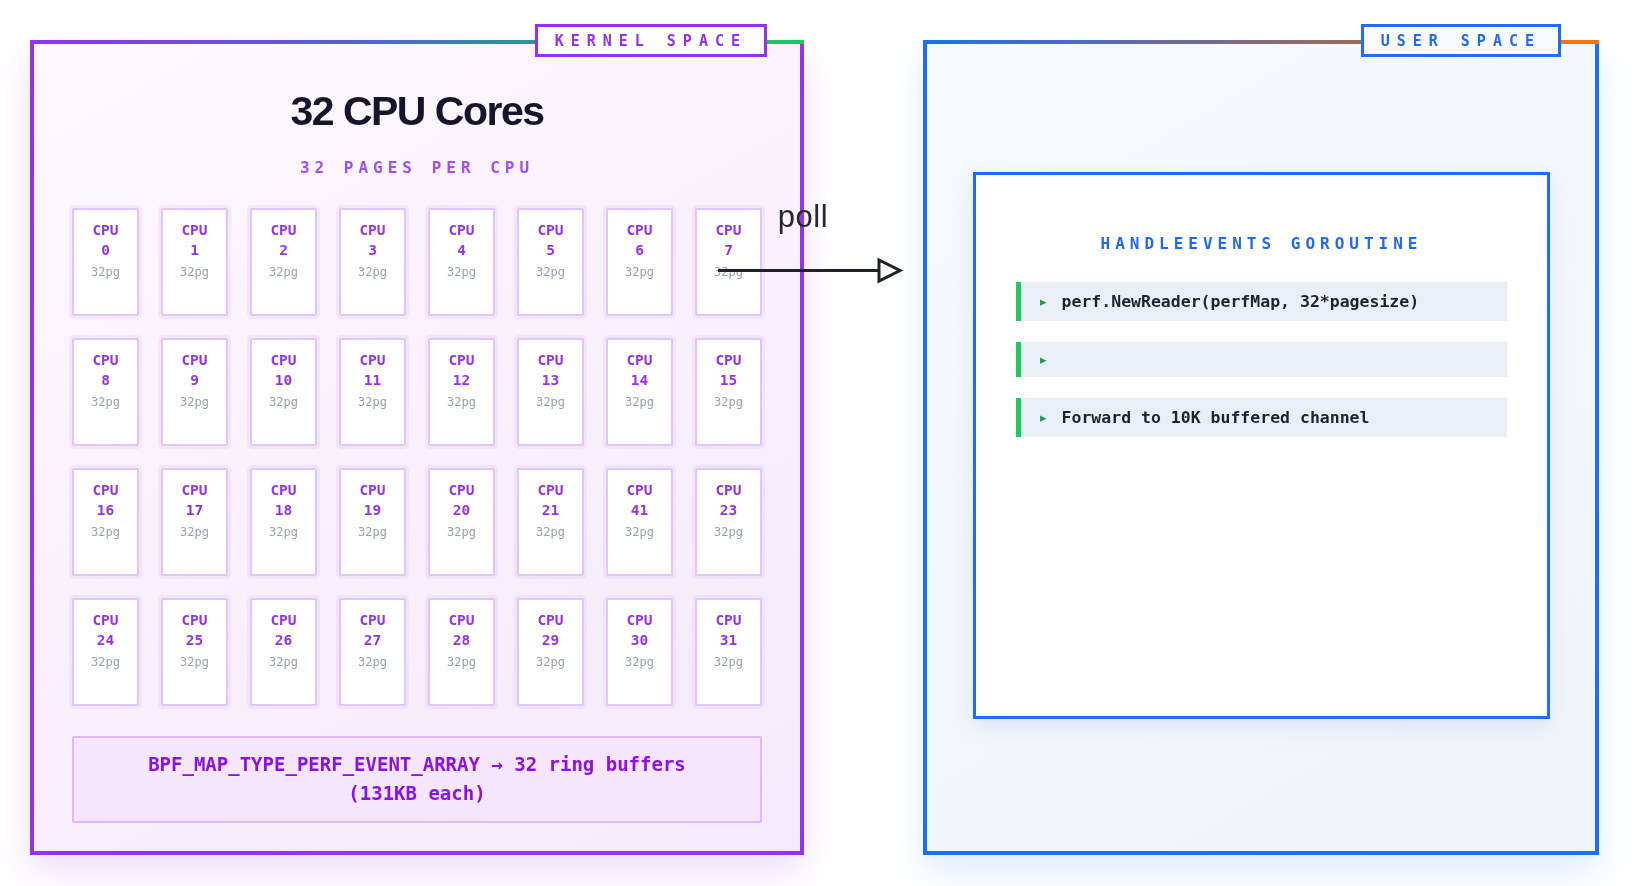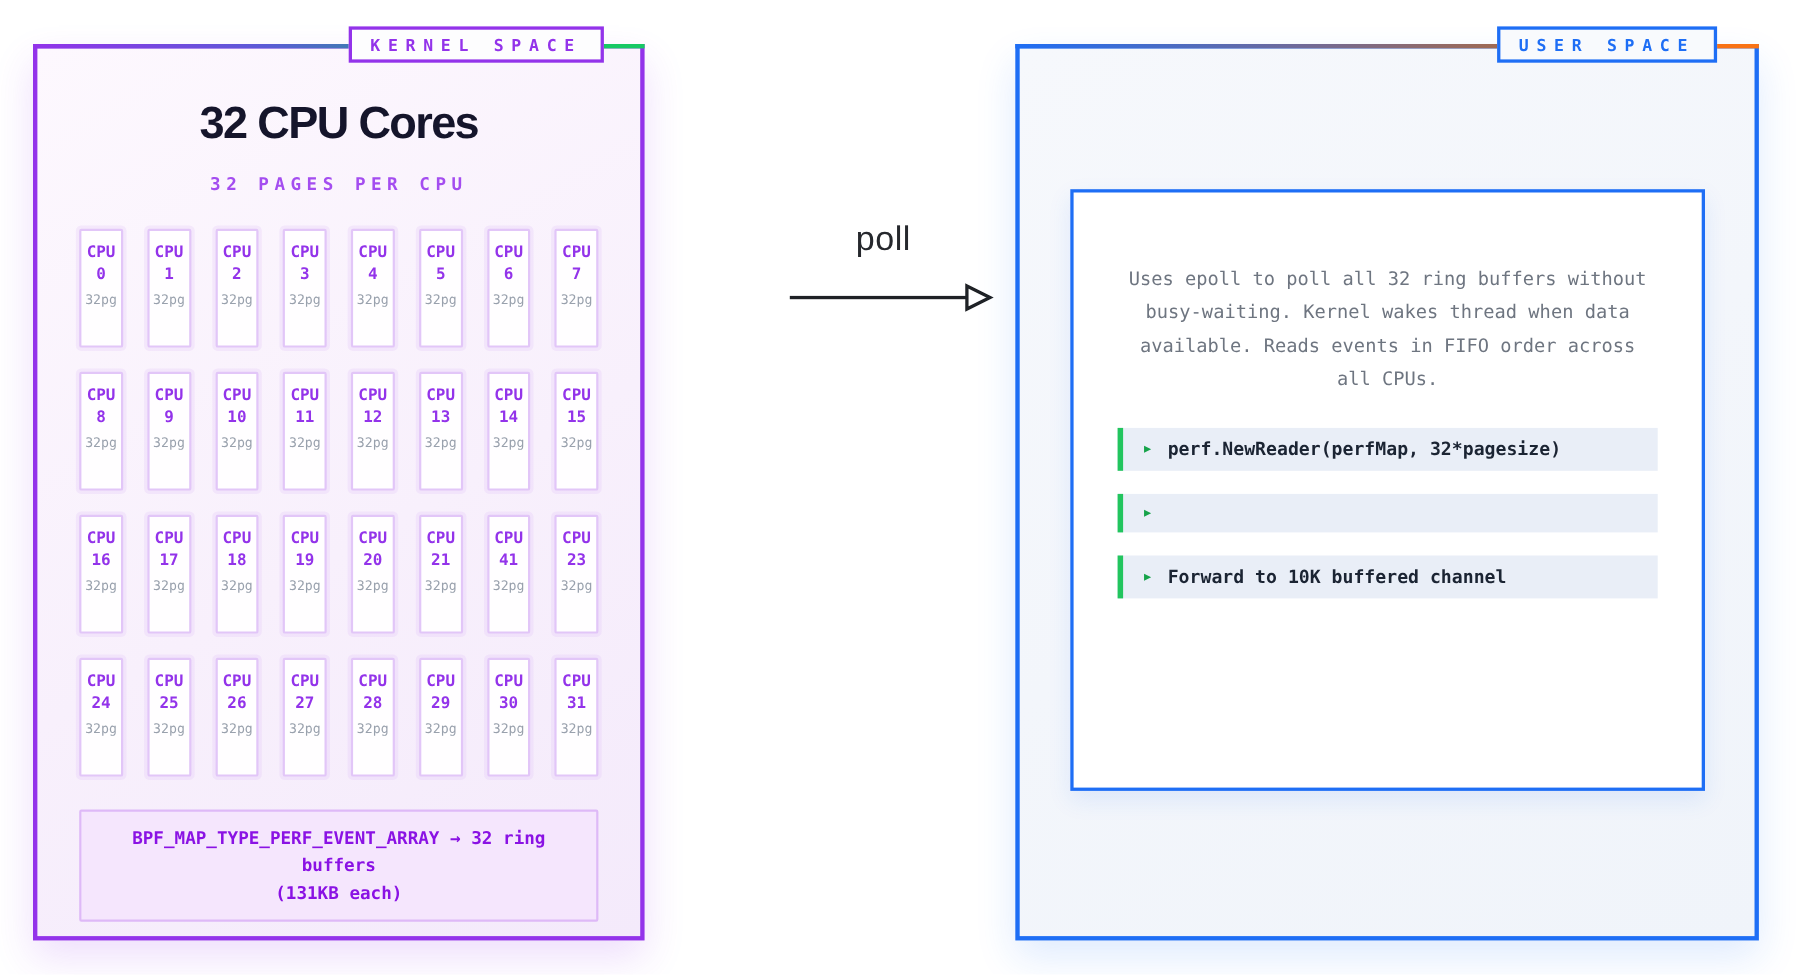--- a/index.html
+++ b/index.html
@@ -2,21 +2,21 @@
 <html><head>
 <meta charset="utf-8">
 <style>
   * { margin:0; padding:0; box-sizing:border-box; }
   html,body { width:1636px; height:886px; background:#ffffff; overflow:hidden;
               font-family:"Liberation Sans", sans-serif; }
   .stage { position:relative; width:1636px; height:886px; }
 
   
   .panel { position:absolute; top:40px; height:815px; border:4px solid; }
-  .panel-kernel { left:30px; width:556px; border-color:#9333ea;
+  .panel-kernel { left:30px; width:774px; border-color:#9333ea;
     background:linear-gradient(150deg,#fdf8fe 0%,#f8f0fc 55%,#f4eafb 100%);
     box-shadow:0 16px 34px rgba(147,51,234,.16); }
   .panel-user { left:923px; width:676px; border-color:#1e6ef5;
     background:linear-gradient(150deg,#f6f8fc 0%,#f0f4fa 100%);
     box-shadow:0 16px 34px rgba(30,110,245,.14); }
   .top-grad { position:absolute; top:-4px; left:-4px; right:-4px; height:4px; }
   .panel-kernel .top-grad { background:linear-gradient(90deg,#9333ea 0%,#5b5bd6 38%,#2f8f9e 62%,#17c964 88%,#17c964 100%); }
   .panel-user .top-grad { background:linear-gradient(90deg,#1e6ef5 0%,#6f6a9a 38%,#a56a4b 68%,#f97316 90%,#f97316 100%); }
 
   
@@ -36,21 +36,21 @@
     gap:22px; }
   .cpu-card { height:108px; background:#fffeff; border:2px solid #e2c6f8;
     border-radius:2px; text-align:center; padding-top:11px;
     box-shadow:0 0 0 3px rgba(226,198,248,.28); }
   .cpu-card .cpu-l, .cpu-card .cpu-n { font-family:"DejaVu Sans Mono", monospace;
     font-weight:bold; font-size:14.5px; color:#9333ea; line-height:1.35; }
   .cpu-card .cpu-p { margin-top:5px; font-family:"DejaVu Sans Mono", monospace;
     font-size:12px; color:#99a1ad; }
   .k-footer { margin-top:30px; background:#f5e6fd; border:2px solid #deb9f7;
     border-radius:2px; padding:12px 8px; text-align:center;
-    font-family:"DejaVu Sans Mono", monospace; font-weight:bold; font-size:16px;
+    font-family:"DejaVu Sans Mono", monospace; font-weight:bold; font-size:19px;
     color:#8a12e4; line-height:1.55; }
 
   
   .poll-label { position:absolute; left:728px; top:199px; width:150px;
     text-align:center; font-size:31px; color:#26282d; font-weight:500;
     letter-spacing:0.5px; }
   .arrow-line { position:absolute; left:718px; top:269px; width:164px; height:3px;
     background:#1f2226; }
   .arrow-head { position:absolute; left:876px; top:257px; }
 
@@ -258,21 +258,21 @@
   <div class="arrow-line"></div>
   <svg class="arrow-head" width="28" height="27" viewBox="0 0 28 27">
     <path d="M3 3 L24 13.5 L3 24 Z" fill="#ffffff" stroke="#1f2226" stroke-width="3" stroke-linejoin="miter"></path>
   </svg>
 
   <div class="panel panel-user">
     <div class="top-grad"></div>
     <div class="badge badge-user">USER SPACE</div>
 
     <div class="producer-card">
-      <div class="p-desc">Uses epoll to poll all 32 ring buffers without busy-waiting. Kernel wakes thread when data available. Reads events in FIFO order across all CPUs.</div>
+      <div class="p-subtitle">HANDLEEVENTS GOROUTINE</div>
       <div class="steps">
           <div class="step">
     <span class="bullet">▸</span>
     <span>perf.NewReader(perfMap, 32*pagesize)</span>
   </div>
           <div class="step">
     <span class="bullet">▸</span>
   </div>
           <div class="step">
     <span class="bullet">▸</span>

